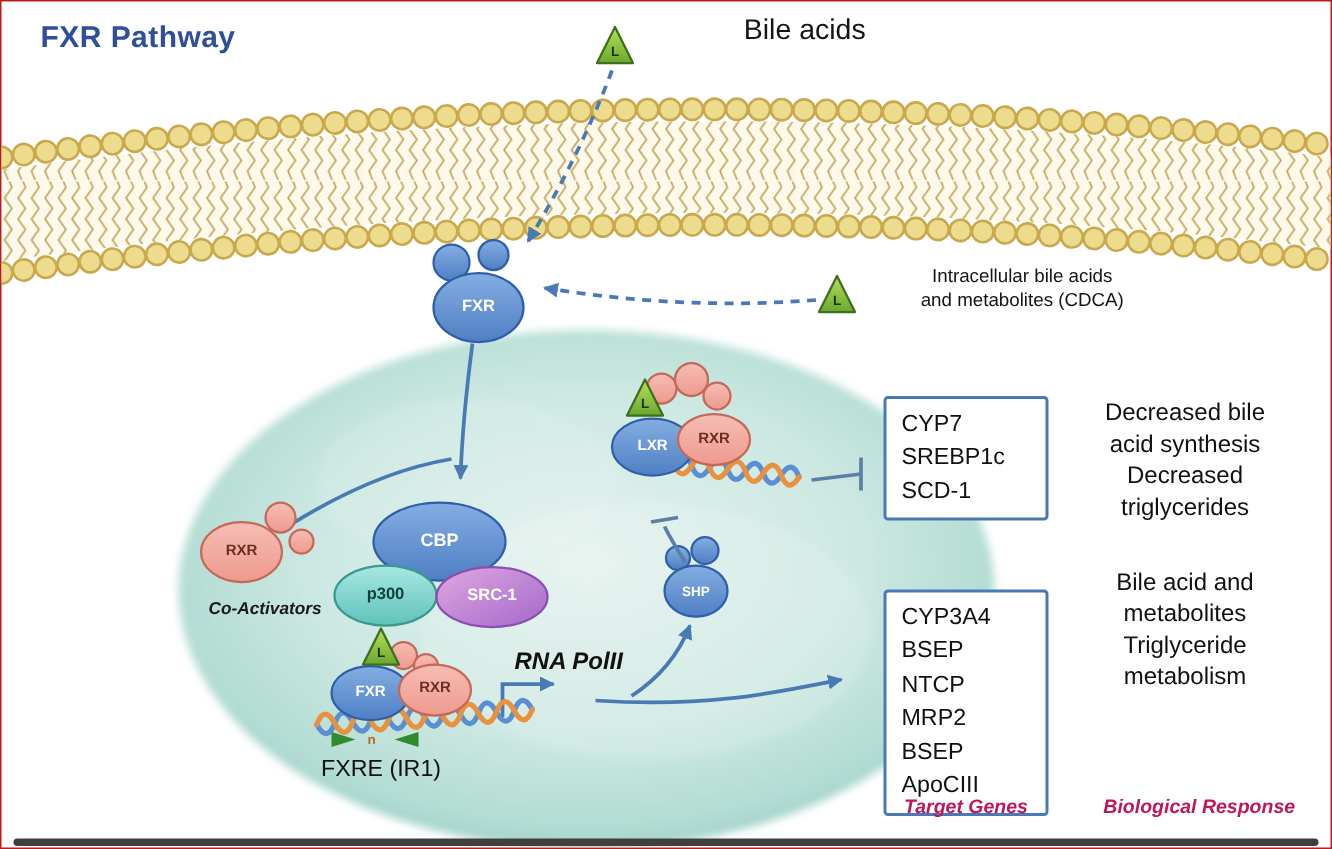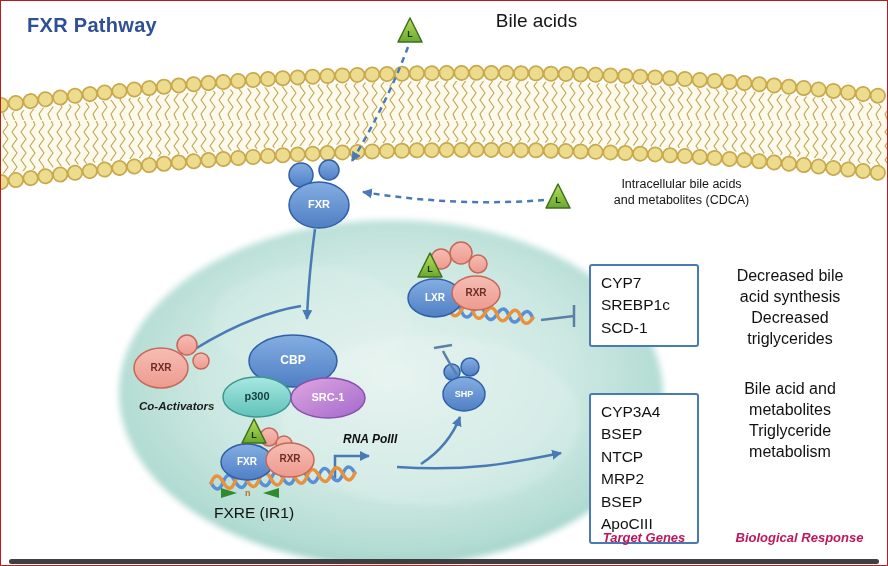--- a/index.html
+++ b/index.html
@@ -21,21 +21,21 @@
   .rxr-left  { left:134px; top:361px; width:52px; font-size:10px; }
   .cbp       { left:266px; top:352px; width:52px; font-size:12px; }
   .p300      { left:232px; top:389px; width:48px; font-size:11px; color:#113f3b; }
   .src1      { left:302px; top:390px; width:50px; font-size:11px; }
   .coact     { left:138px; top:398px; width:100px; font-size:11.5px; font-style:italic; font-weight:600; color:#1a1a1a; text-align:left; }
   .fxr-dna   { left:222px; top:455px; width:48px; font-size:10px; }
   .rxr-dna   { left:265px; top:452px; width:48px; font-size:10px; }
   .lxr       { left:410px; top:291px; width:48px; font-size:10px; }
   .rxr-lxr   { left:451px; top:286px; width:48px; font-size:10px; }
   .shp       { left:442px; top:388px; width:42px; font-size:9px; }
-  .rna-pol   { left:342px; top:431px; font-size:12px; font-style:italic; font-weight:bold; color:#111; }
+  .rna-pol   { left:342px; top:431px; font-size:16px; font-style:italic; font-weight:bold; color:#111; }
   .fxre      { left:183px; top:502px; width:140px; font-size:15.5px; font-weight:500; text-align:center; }
   .n-lbl     { left:244px; top:487px; font-size:9px; font-weight:bold; color:#b8701f; }
   .lig       { position:absolute; width:16px; text-align:center; font-size:9px; font-weight:bold; color:#15320a; }
   .lig1 { left:401px; top:28px; }  .lig2 { left:549px; top:194px; }
   .lig3 { left:421px; top:263px; } .lig4 { left:245px; top:429px; }
   .gene-box { position:absolute; left:588px; width:110px; background:#fff; border:2px solid #4a7ab5;
               border-radius:3px; padding:6px 10px; font-size:15.5px; line-height:1.45; color:#111; }
   .gene-box-1 { top:263px; }
   .gene-box-2 { top:392px; }
   .resp { position:absolute; left:700px; width:178px; text-align:center; font-size:16px; line-height:1.32; color:#111; }

